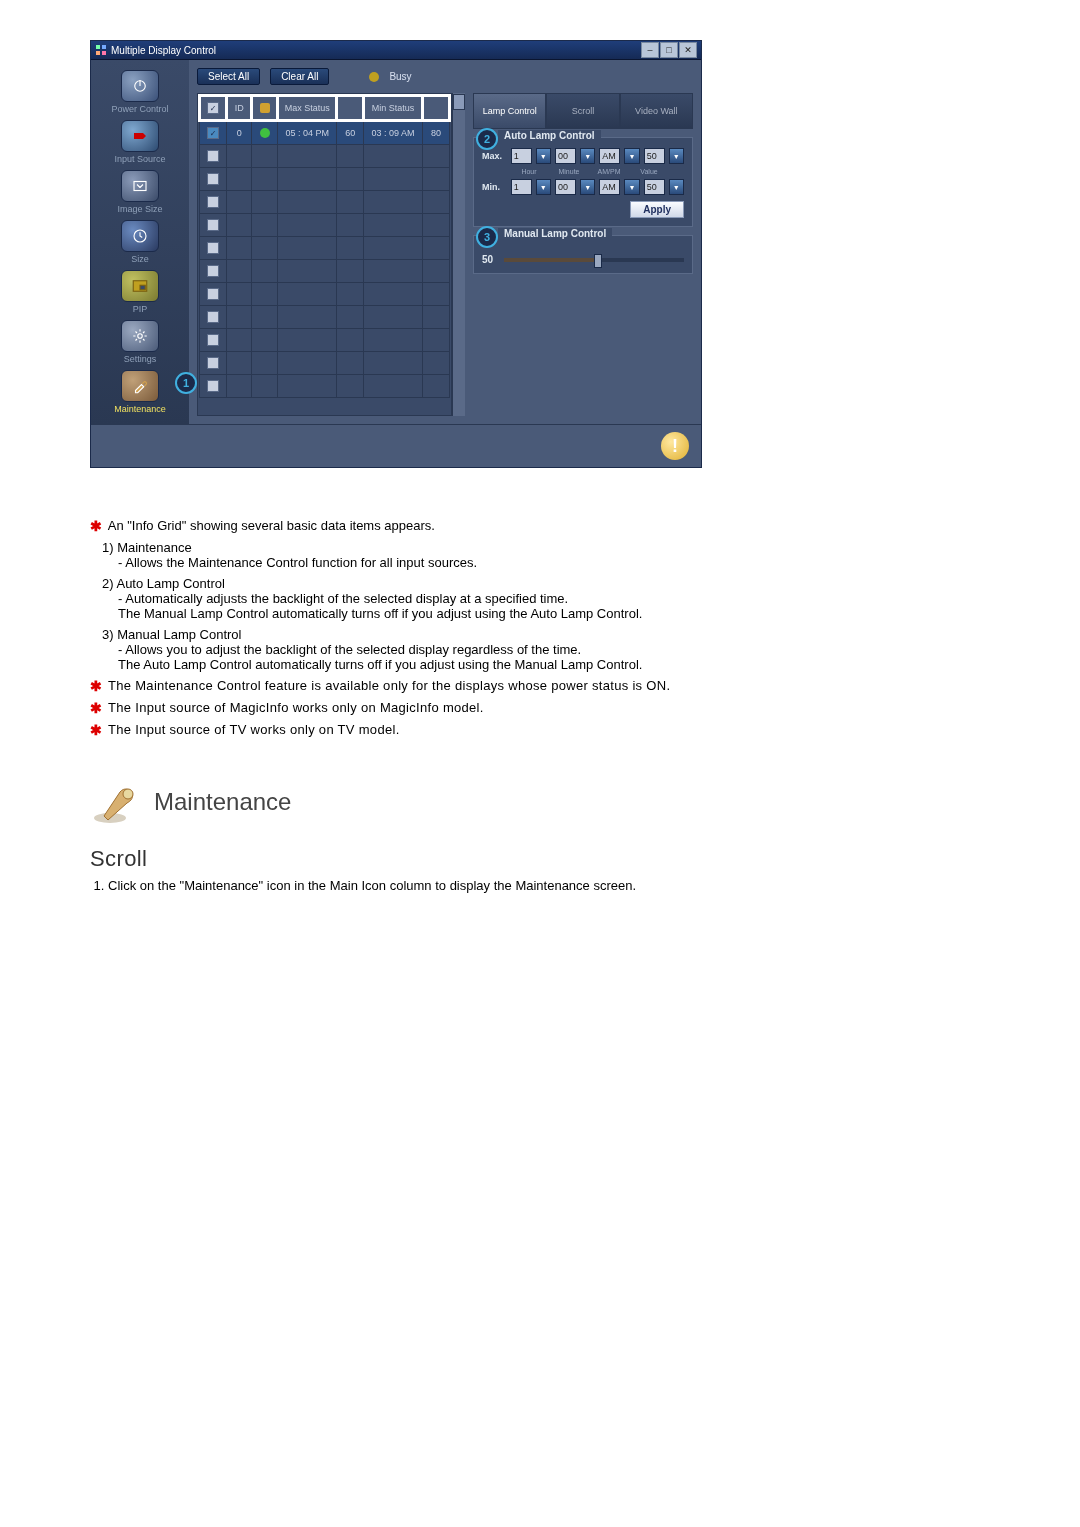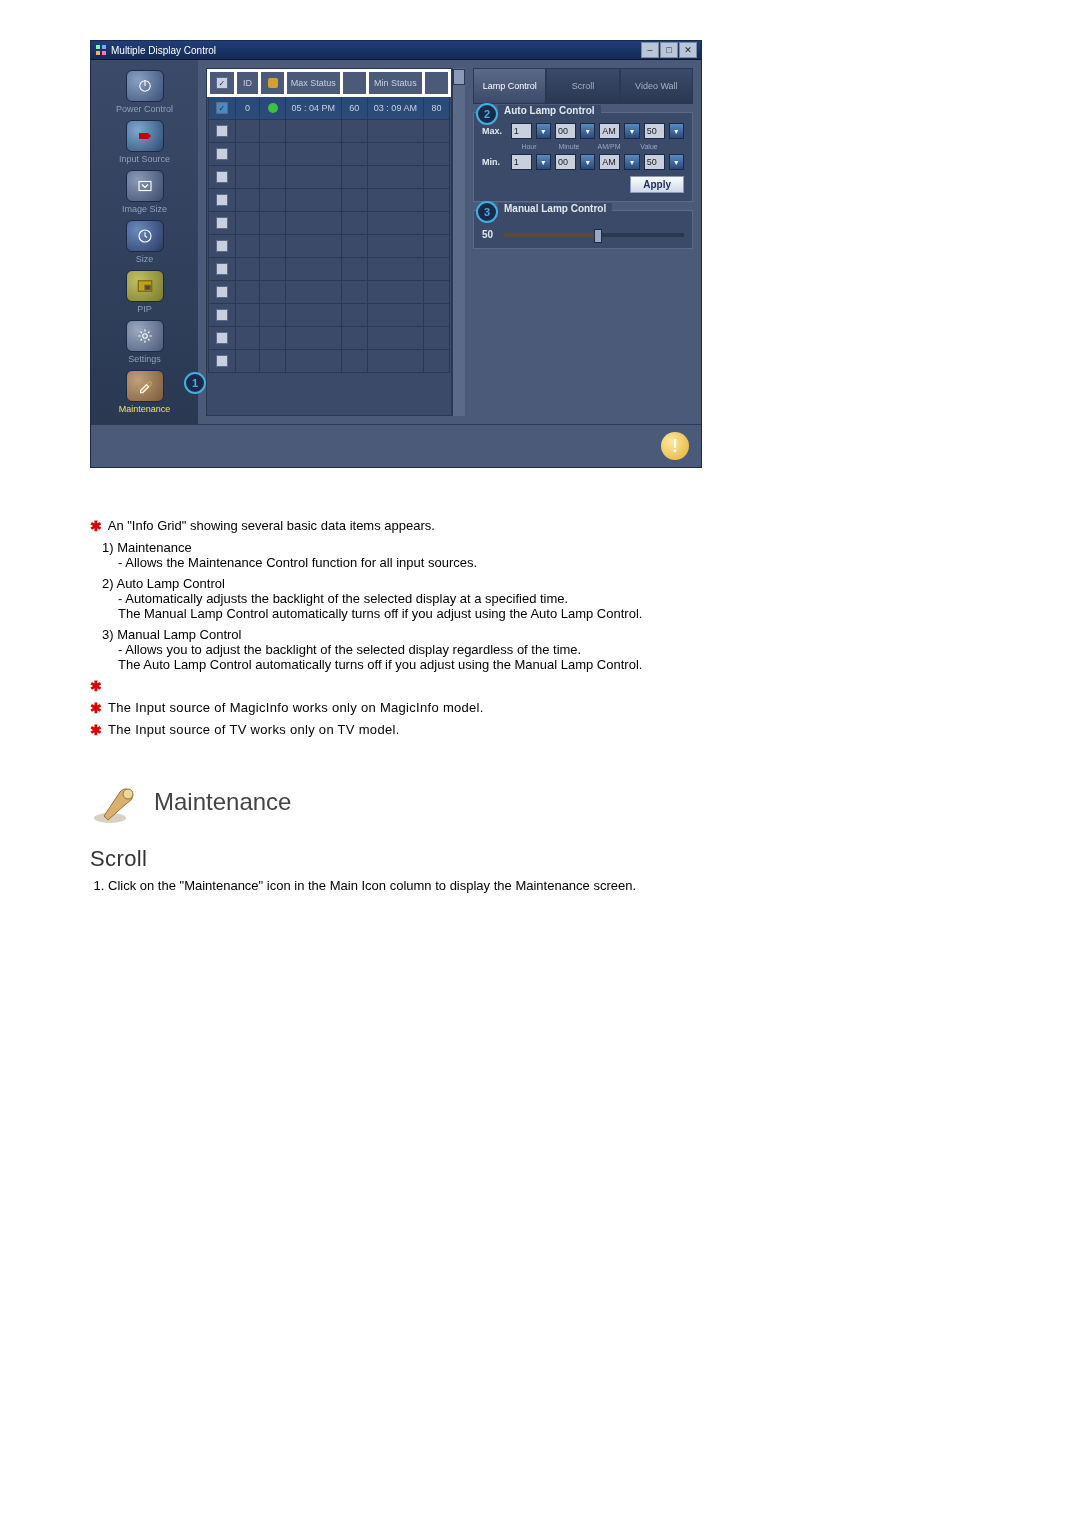--- a/index.html
+++ b/index.html
@@ -74,21 +74,21 @@
     font-style: italic;
   }
 
   .workspace {
     display: flex;
     background: #2b3a55;
   }
 
   
   .sidebar {
-    width: 107px;
+    width: 98px;
     background: linear-gradient(#3a4a68,#2a3852);
     padding: 10px 0;
     display: flex;
     flex-direction: column;
     align-items: center;
     gap: 6px;
     position: relative;
   }
   .side-item {
     width: 80px;
@@ -485,20 +485,27 @@
               <path d="M15 9l2-2a2 2 0 013 3l-2 2" stroke="#d0a050"></path>
             </svg>
           </div>
         <div class="side-label active">Maintenance</div>
       </div>
 
       <div class="callout1">1</div>
     </div>
 
     <div class="main">
+      <div class="toolbar-row">
+        <div class="btn">Select All</div>
+        <div class="btn">Clear All</div>
+        <div style="width:20px"></div>
+        <div class="busy-dot"></div>
+        <div class="busy-label">Busy</div>
+      </div>
 
       <div class="split">
 
         <div style="display:flex;flex:1;">
         <div class="grid-area">
           <table class="info-grid">
             <thead>
               <tr>
                 <th style="width:20px">
                       <div class="minicheck checked"></div>
@@ -740,20 +747,21 @@
 <div class="sub-line">The Manual Lamp Control automatically turns off if you adjust using the Auto Lamp Control.</div>
 
 <div class="num-item">
   3) <span>Manual Lamp Control</span>
 </div>
 <div class="sub-line">- Allows you to adjust the backlight of the selected display regardless of the time.</div>
 <div class="sub-line">The Auto Lamp Control automatically turns off if you adjust using the Manual Lamp Control.</div>
 
 <div class="star-line tracked">
   <span class="red-star">✱</span>
+  <span>The Maintenance Control feature is available only for the displays whose power status is ON.</span>
 </div>
 <div class="star-line tracked">
   <span class="red-star">✱</span>
   <span>The Input source of MagicInfo works only on MagicInfo model.</span>
 </div>
 <div class="star-line tracked">
   <span class="red-star">✱</span>
   <span>The Input source of TV works only on TV model.</span>
 </div>
 

